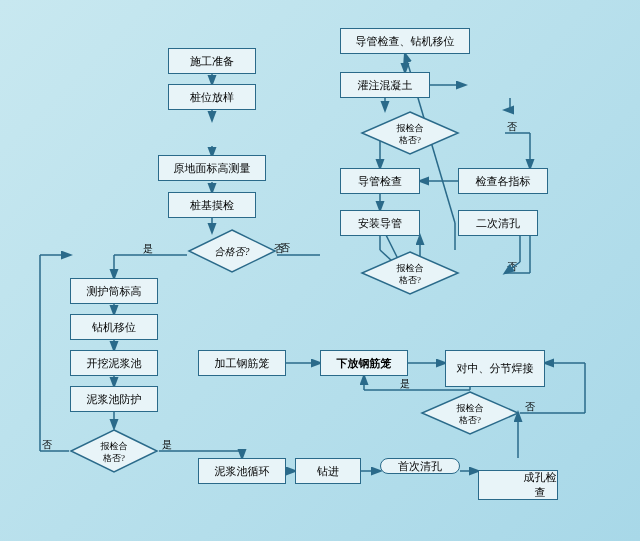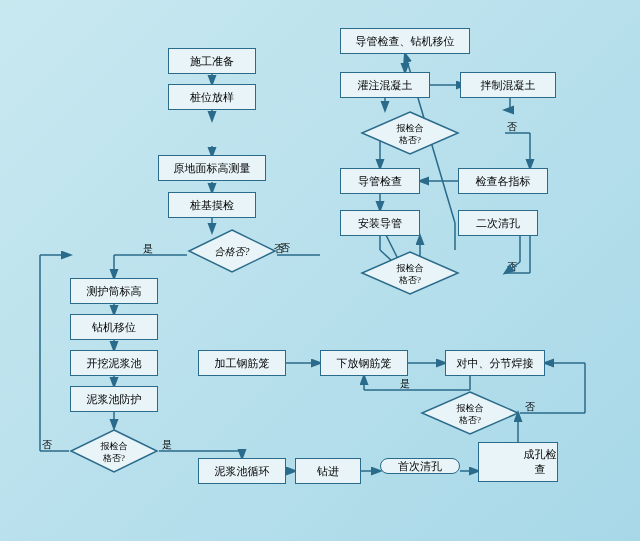--- a/index.html
+++ b/index.html
@@ -176,55 +176,52 @@
   </div>
 
   <div class="box" style="left:60px;top:376px;width:88px;height:26px;">
     <span>泥浆池防护</span>
   </div>
 
   <div class="box" style="left:188px;top:340px;width:88px;height:26px;">
     <span>加工钢筋笼</span>
   </div>
 
-  <div class="box" style="left:310px;top:340px;width:88px;height:26px;">
+  <div class="box" style="left:310px;top:340px;width:88px;height:26px;font-weight:bold;">
     <span>下放钢筋笼</span>
   </div>
 
-  <div class="box" style="left:435px;top:340px;width:100px;height:26px;">
+  <div class="box" style="left:435px;top:340px;width:100px;height:37px;">
     <span>对中、分节焊接</span>
   </div>
 
   <div class="box" style="left:188px;top:448px;width:88px;height:26px;">
     <span>泥浆池循环</span>
   </div>
 
   <div class="box" style="left:285px;top:448px;width:66px;height:26px;">
     <span>钻进</span>
   </div>
 
   <div class="box" style="left:370px;top:448px;width:80px;height:16px;border-radius:9px;">
     <span>首次清孔</span>
   </div>
 
-  <div class="box" style="left:468px;top:432px;width:80px;height:40px;padding-left:44px;">
+  <div class="box" style="left:468px;top:460px;width:80px;height:30px;padding-left:44px;">
     <span>成孔检查</span>
   </div>
 
   <div class="box" style="left:330px;top:18px;width:130px;height:26px;">
     <span>导管检查、钻机移位</span>
   </div>
 
   <div class="box" style="left:330px;top:62px;width:90px;height:26px;">
     <span>灌注混凝土</span>
   </div>
 
-  <div class="box" style="left:450px;top:62px;width:96px;height:26px;">
-    <span>拌制混凝土</span>
-  </div>
 
   <div class="box" style="left:330px;top:158px;width:80px;height:26px;">
     <span>导管检查</span>
   </div>
 
   <div class="box" style="left:448px;top:158px;width:90px;height:26px;">
     <span>检查各指标</span>
   </div>
 
   <div class="box" style="left:330px;top:200px;width:80px;height:26px;">

